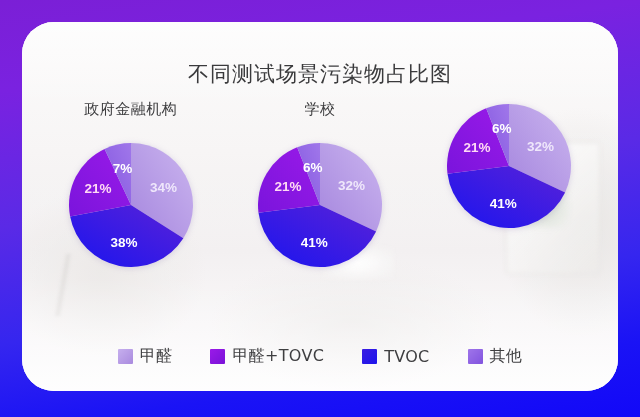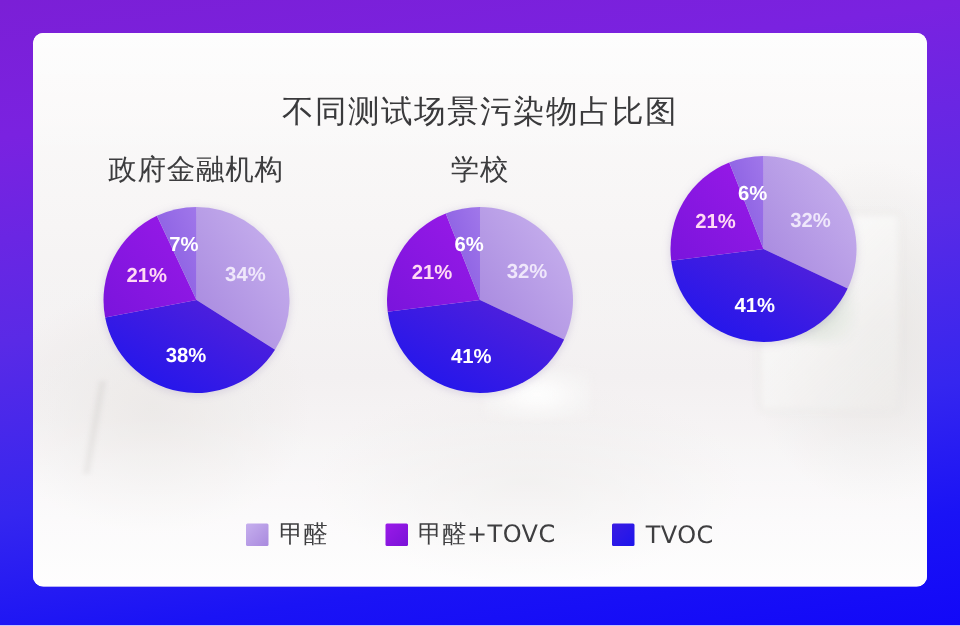--- a/index.html
+++ b/index.html
@@ -28,21 +28,21 @@
                 #1a13f5 85%,
                 #1208f8 100%);
     padding: 22px 22px 26px 22px;
   }
 
   
   #card {
     position: relative;
     width: 100%;
     height: 100%;
-    border-radius: 7px;
+    border-radius: 32px;
     overflow: hidden;
     background: #f5f3f4;
   }
 
   
   #card .bg-room {
     position: absolute;
     inset: 0;
     background:
       radial-gradient(ellipse 150px 120px at 80px 250px, rgba(233,230,228,0.95) 0%, rgba(248,247,247,0) 70%),
@@ -114,24 +114,24 @@
     justify-content: space-around;
     align-items: flex-start;
   }
   .panel {
     width: 186px;
     display: flex;
     flex-direction: column;
     align-items: center;
   }
   .panel-title {
-    font-size: 19px;
+    font-size: 15px;
     color: #3c3c3e;
     letter-spacing: 0.5px;
-    margin-bottom: 8px;
+    margin-bottom: 20px;
     font-family: "DejaVu Sans", "Liberation Sans", sans-serif;
     white-space: nowrap;
   }
   .pie-wrap {
     position: relative;
     width: 132px;
     height: 132px;
   }
   .pie-wrap svg {
     display: block;
@@ -304,17 +304,21 @@
             <span class="legend-label">甲醛</span>
           </div>
           <div class="legend-item">
             <span class="legend-swatch" style="background: linear-gradient(135deg, rgb(154, 26, 232), rgb(122, 18, 216));"></span>
             <span class="legend-label">甲醛+TOVC</span>
           </div>
           <div class="legend-item">
             <span class="legend-swatch" style="background: linear-gradient(135deg, rgb(58, 28, 226), rgb(29, 20, 236));"></span>
             <span class="legend-label">TVOC</span>
           </div>
+          <div class="legend-item">
+            <span class="legend-swatch" style="background: linear-gradient(135deg, rgb(159, 117, 234), rgb(129, 83, 222));"></span>
+            <span class="legend-label">其他</span>
+          </div>
         </div>
 
     </div>
   </div>
 </div>
 
 </body></html>

